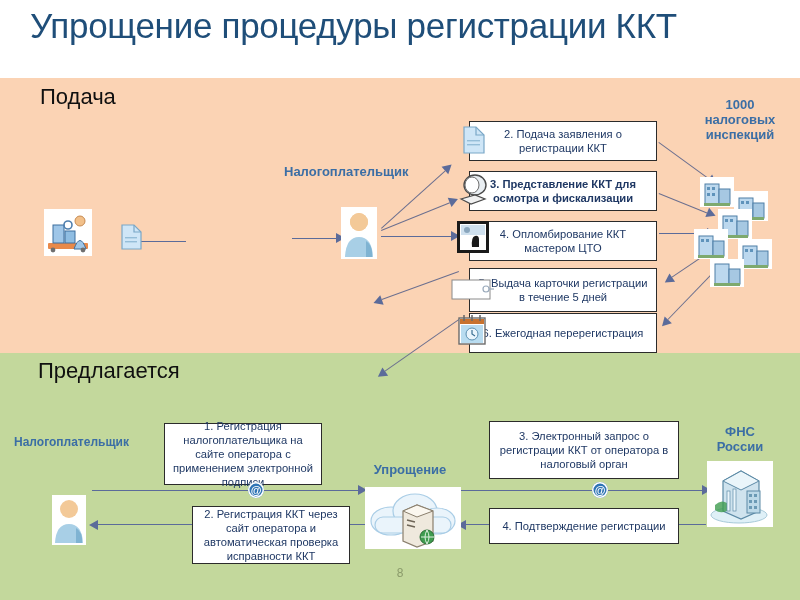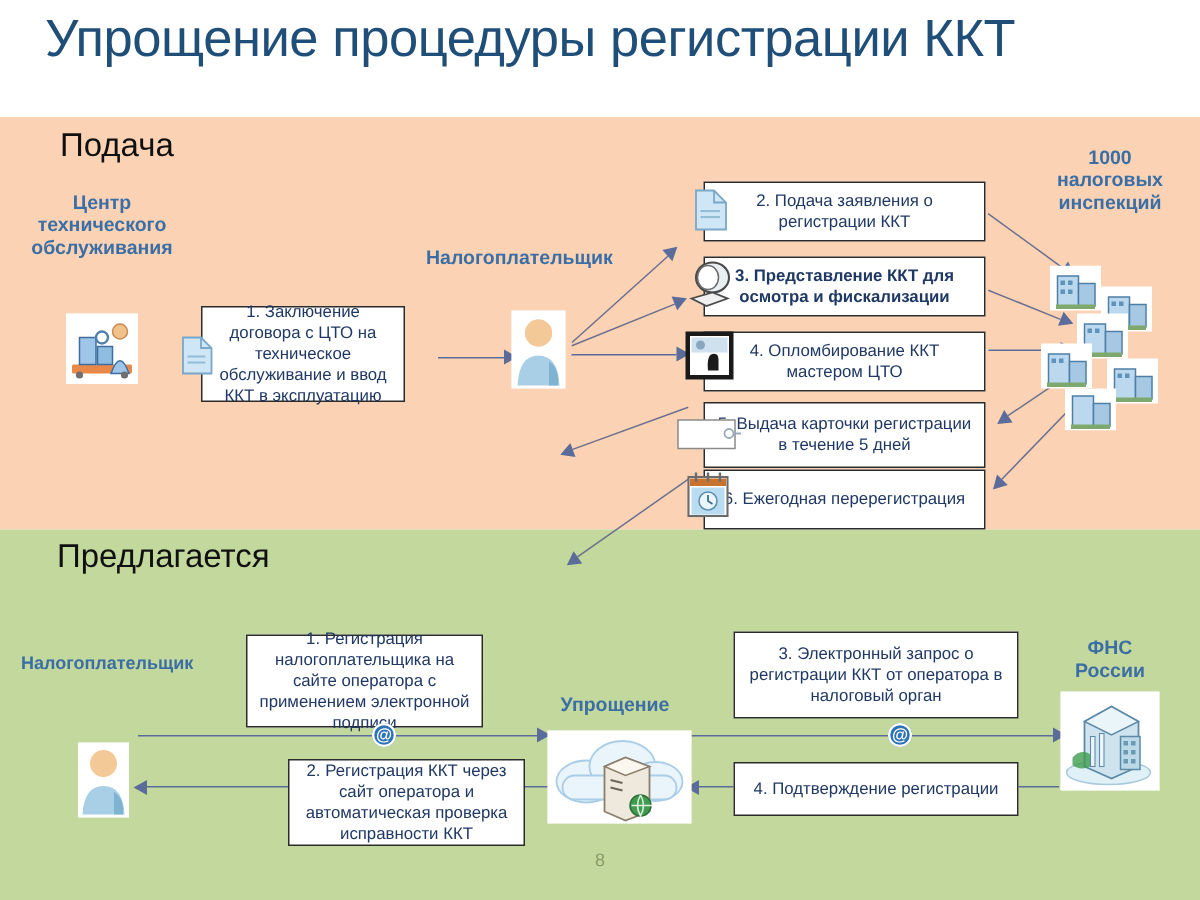--- a/index.html
+++ b/index.html
@@ -84,21 +84,20 @@
 
   <div class="band" id="band-white"></div>
   <div class="band" id="band-peach"></div>
   <div class="band" id="band-green"></div>
 
   <div id="title">Упрощение процедуры регистрации ККТ</div>
 
   <div class="section-caption" id="caption-now">Подача</div>
   <div class="section-caption" id="caption-proposed">Предлагается</div>
 
-  <div class="role-label" style="left:20px;top:127px;width:96px;">Центр технического обслуживания</div>
 
   <div class="iconbox white-plate" style="left:44px;top:209px;width:48px;height:47px;">
     <svg width="48" height="47" viewBox="0 0 48 47">
       <rect x="0" y="0" width="48" height="47" fill="#ffffff"></rect>
       <rect x="4" y="34" width="40" height="6" rx="1" fill="#e8894a"></rect>
       <rect x="9" y="16" width="11" height="18" fill="#9fc6e8" stroke="#3d6e9e" stroke-width="1"></rect>
       <rect x="21" y="22" width="10" height="12" fill="#8fbde2" stroke="#3d6e9e" stroke-width="1"></rect>
       <circle cx="24" cy="16" r="4" fill="none" stroke="#4f7fae" stroke-width="1.6"></circle>
       <circle cx="36" cy="12" r="5" fill="#f2c08a" stroke="#c78b52" stroke-width="1"></circle>
       <path d="M30 40 q6 -17 12 0 z" fill="#9fc6e8" stroke="#3d6e9e" stroke-width="1"></path>
@@ -229,21 +228,20 @@
   <div class="arrow thin" style="left:722px;top:244px;width:70px;transform:rotate(180deg) rotate(-34deg);">
     <div class="shaft" style="width:60px;"></div>
       <div class="head" style="left:60px;"></div>
   </div>
 
   <div class="arrow thin" style="left:728px;top:258px;width:96px;transform:rotate(180deg) rotate(-46deg);">
     <div class="shaft" style="width:86px;"></div>
       <div class="head" style="left:86px;"></div>
   </div>
 
-  <div class="pbox" style="left:134px;top:204px;width:136px;height:64px;">1. Заключение договора с ЦТО на техническое обслуживание и ввод ККТ в эксплуатацию</div>
   <div class="iconbox" style="left:118px;top:222px;width:27px;height:30px;">
     <svg width="27" height="30" viewBox="0 0 27 30">
       <path d="M4 3 h12 l7 7 v17 h-19 z" fill="#cfe6f7" stroke="#7aa7c7" stroke-width="1.2"></path>
       <path d="M16 3 v7 h7" fill="none" stroke="#7aa7c7" stroke-width="1.2"></path>
       <rect x="7" y="15" width="12" height="1.4" fill="#95bdd8"></rect>
       <rect x="7" y="19" width="12" height="1.4" fill="#95bdd8"></rect>
     </svg>
   </div>
 
   <div class="pbox" style="left:469px;top:121px;width:188px;height:40px;">2. Подача заявления о регистрации ККТ</div>

